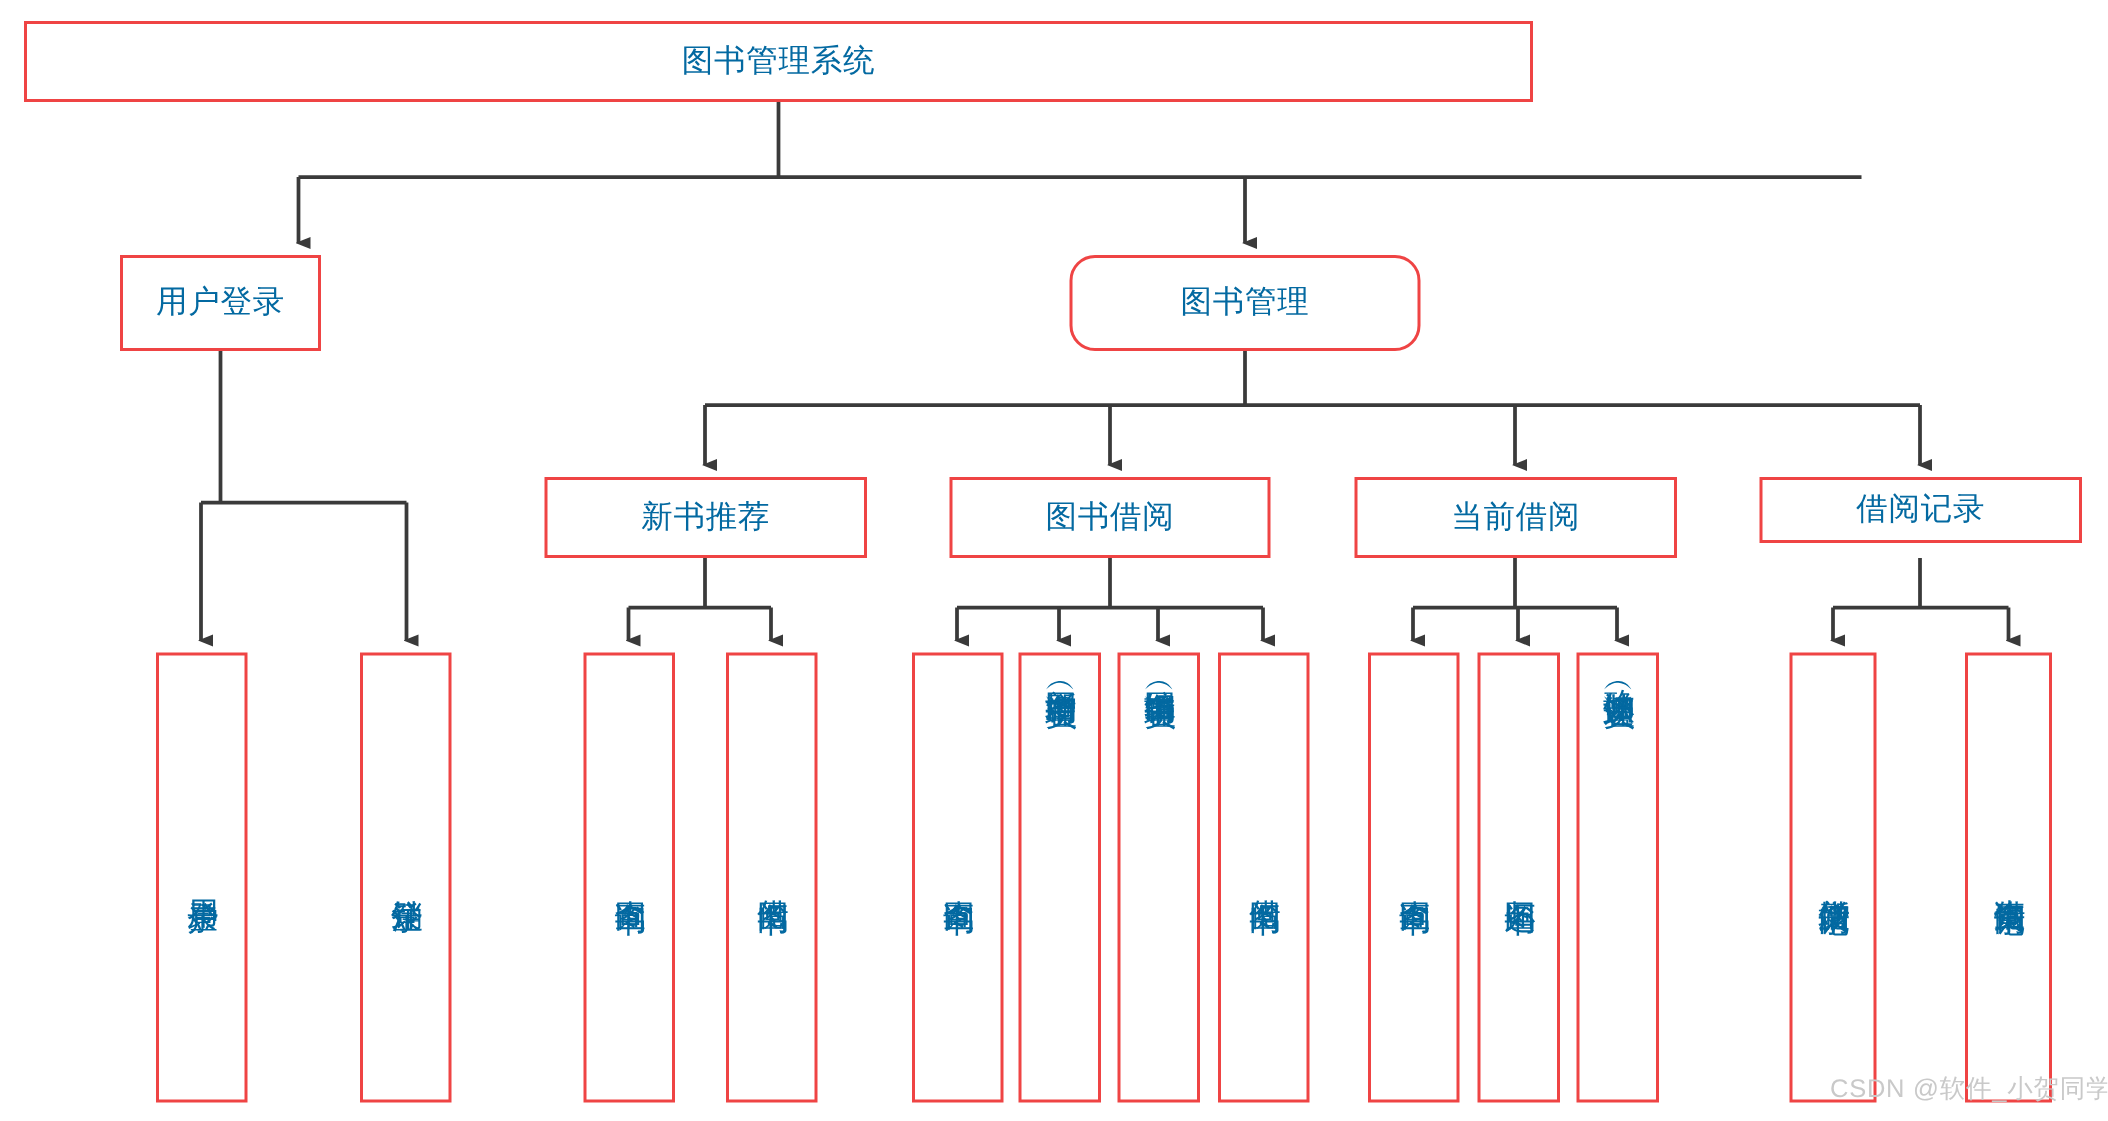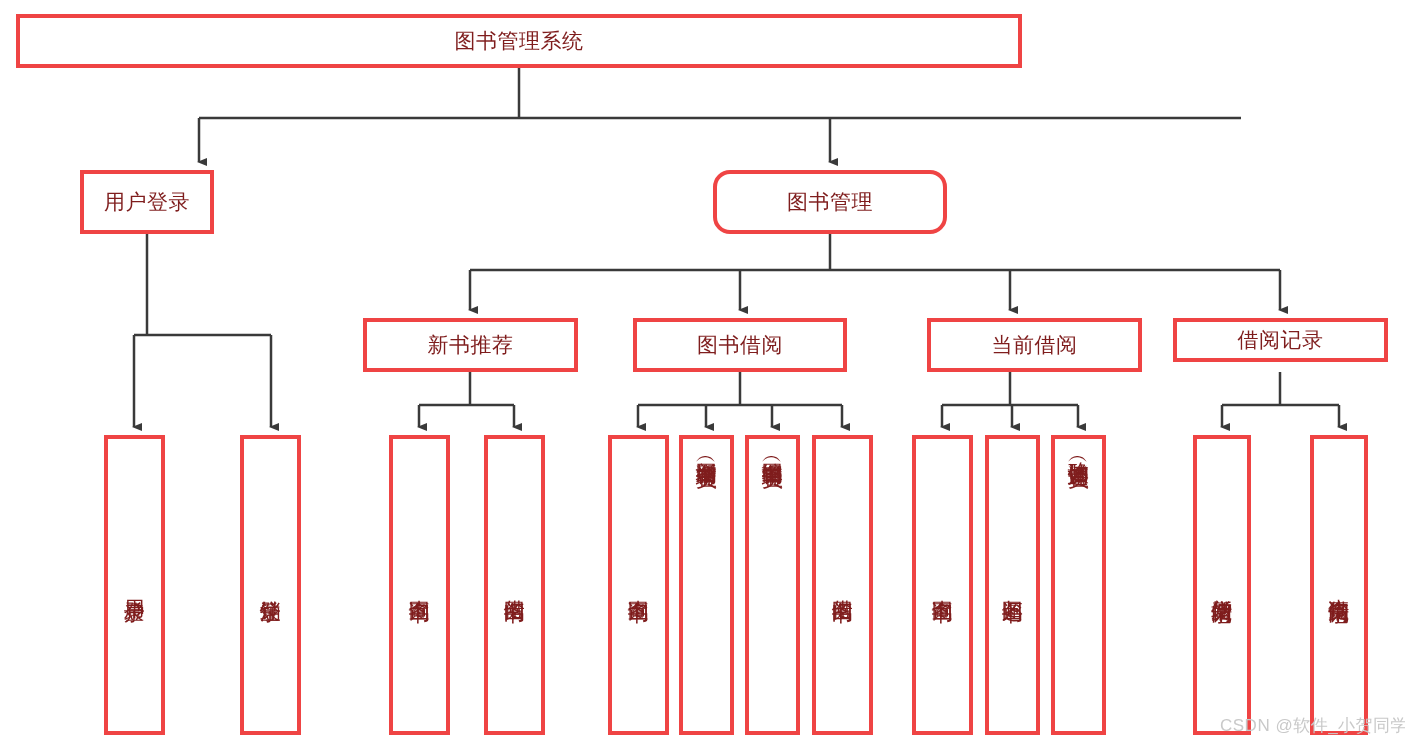--- a/index.html
+++ b/index.html
@@ -22,25 +22,25 @@
     left: 0;
     top: 0;
     width: 1405px;
     height: 747px;
     pointer-events: none;
   }
   .node {
     position: absolute;
     box-sizing: border-box;
     background: #ffffff;
-    border: 4px solid #ef4444;
+    border: 2px solid #ef4444;
     display: flex;
     align-items: center;
     justify-content: center;
-    color: #7f1d1d;
+    color: #0369a1;
   }
   .node .label {
     display: block;
     text-align: center;
     line-height: 1.02;
     letter-spacing: 0.5px;
   }
   .node.horizontal .label {
     writing-mode: horizontal-tb;
     font-size: 21px;
@@ -134,21 +134,21 @@
   <div class="node horizontal" style="left:713px; top:170px; width:234px; height:64px;border-radius:17px;">
     <span class="label">图书管理</span>
   </div>
 
   <div class="node horizontal" style="left:633px; top:318px; width:214px; height:54px;">
     <span class="label">图书借阅</span>
   </div>
   <div class="node horizontal" style="left:363px; top:318px; width:215px; height:54px;">
     <span class="label">新书推荐</span>
   </div>
-  <div class="node horizontal" style="left:927px; top:318px; width:215px; height:54px;">
+  <div class="node horizontal" style="left:903px; top:318px; width:215px; height:54px;">
     <span class="label">当前借阅</span>
   </div>
   <div class="node horizontal" style="left:1173px; top:318px; width:215px; height:44px;">
     <span class="label">借阅记录</span>
   </div>
 
   <div class="node vertical mid" style="left:104px; top:435px; width:61px; height:300px;">
     <span class="label">用户登录</span>
   </div>
   <div class="node vertical mid" style="left:240px; top:435px; width:61px; height:300px;">

